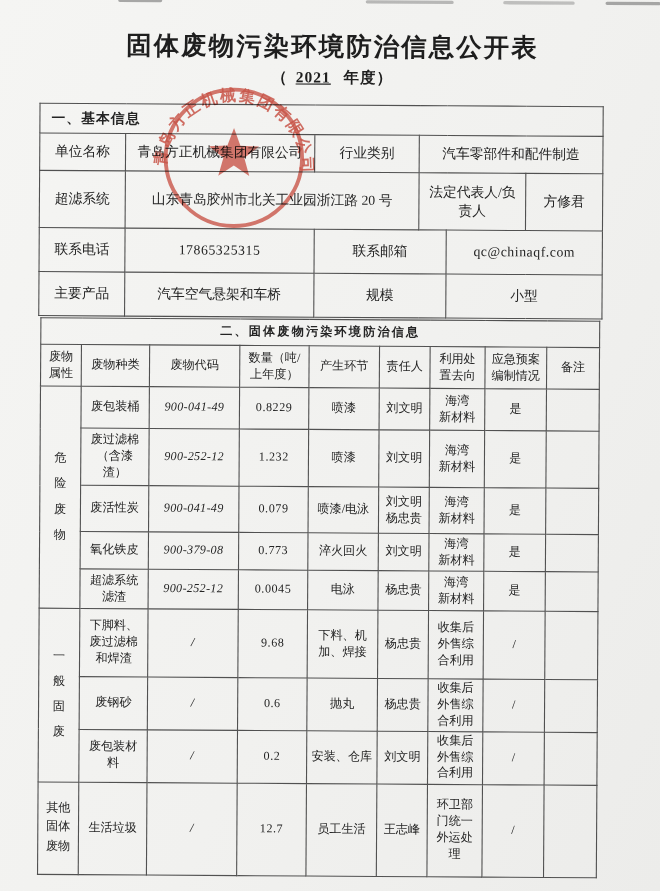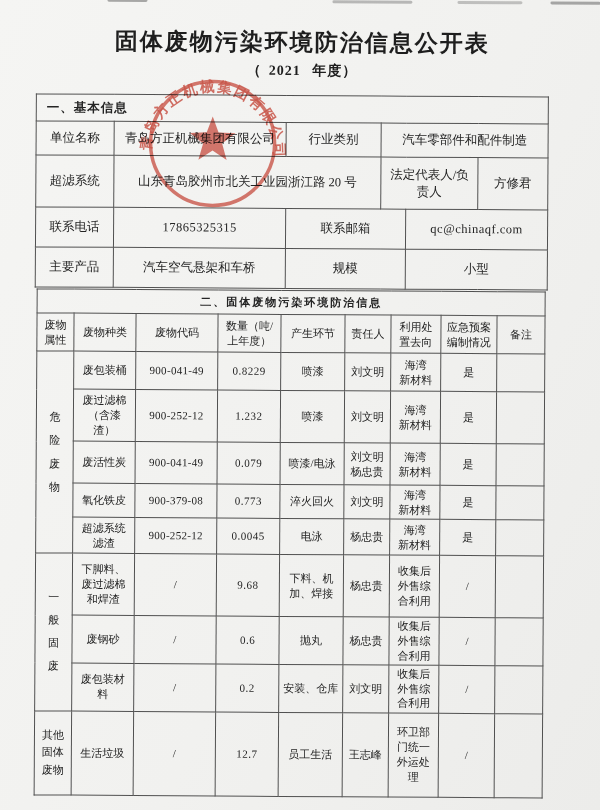--- a/index.html
+++ b/index.html
@@ -11,37 +11,37 @@
   .sheet{position:absolute;inset:0;transform:rotate(0.35deg);}
   .artifact{position:absolute;top:0;height:3px;background:#4a4a4a;opacity:.45;border-radius:2px;}
   .page-title{
     text-align:center;font-size:23px;font-weight:bold;letter-spacing:2px;
     margin:0;position:absolute;top:27px;left:0;right:0;color:#1e1e1e;
   }
   .subtitle{
     position:absolute;top:62px;left:0;right:0;text-align:center;
     font-size:14px;font-weight:bold;letter-spacing:1px;color:#1e1e1e;
   }
-  .subtitle .year{padding:0 7px;}
+  .subtitle .year{text-decoration:underline;padding:0 7px;}
   table{border-collapse:collapse;table-layout:fixed;background:transparent;}
   td,th{
     border:1px solid #515151;text-align:center;vertical-align:middle;
     padding:1px 2px;font-weight:normal;white-space:pre-line;overflow:hidden;
   }
   #basic-table{position:absolute;left:34px;top:95px;width:512px;font-size:12.5px;}
   #basic-table td{font-size:12.5px;}
   .section-head{
     text-align:left !important;font-weight:bold;font-size:13px;
     padding-left:10px !important;letter-spacing:1px;
   }
   .section-head-2{font-weight:bold;font-size:13.5px;letter-spacing:2px;text-align:center !important;}
   #waste-table{position:absolute;left:36px;top:290px;width:508px;font-size:11px;}
   #waste-table td,#waste-table th{font-size:11px;line-height:1.35;}
   .num{font-size:12px;letter-spacing:.5px;}
-  .code{font-size:11.5px;letter-spacing:.3px;}
+  .code{font-size:11.5px;letter-spacing:.3px;font-style:italic;}
   .vwrap1{width:1.15em;margin:0 auto;word-break:break-all;line-height:2.1;}
   .vwrap2{width:2.3em;margin:14px auto;word-break:break-all;line-height:1.6;}
   .email{font-size:12.5px;letter-spacing:.5px;margin-top:23px;}
   #stamp{position:absolute;left:133px;top:66px;mix-blend-mode:multiply;opacity:.85;}
   #stamp text{font-family:"Liberation Serif","DejaVu Serif",serif;font-weight:bold;}
 </style>
 </head>
 <body>
 
 <div class="sheet">

